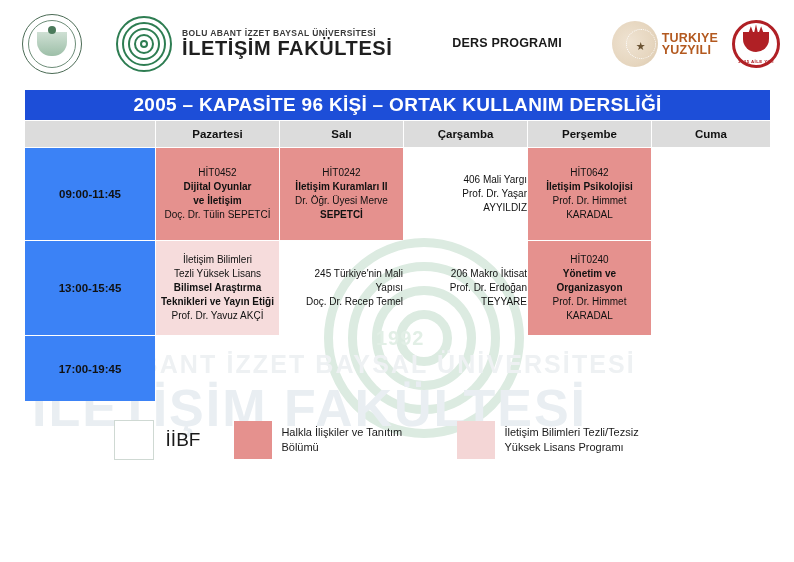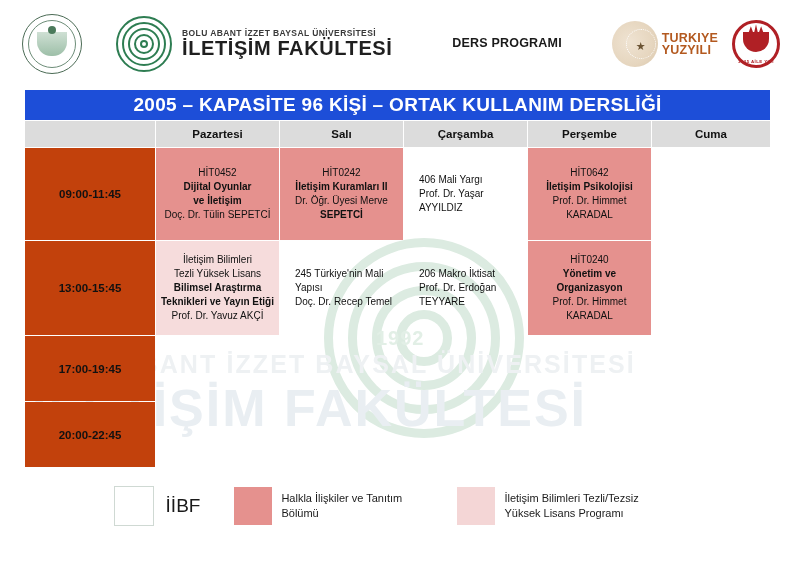--- a/index.html
+++ b/index.html
@@ -272,37 +272,37 @@
     background: #dcdcdc;
     font-size: 11.5px;
     font-weight: bold;
     text-align: center;
     height: 26px;
     color: #111;
   }
   .corner-head { background: #dcdcdc; }
 
   .timecell {
-    background: #c2410c;
+    background: #3b82f6;
     font-size: 11.5px;
     font-weight: bold;
     text-align: center;
     color: #111;
   }
 
   .cell {
     font-size: 10px;
     line-height: 1.42;
     text-align: center;
     padding: 4px 3px;
     color: #111;
   }
   .cell.salmon { background: #e5918e; }
   .cell.lightpink { background: #f6dcdc; }
-  .cell.plain { background: transparent; text-align: left; padding-left: 15px; }
+  .cell.plain { background: transparent; text-align: right; padding-left: 15px; }
   .cell .b { font-weight: bold; }
 
   .r1 { height: 92px; }
   .r2 { height: 94px; }
   .r3 { height: 65px; }
   .r4 { height: 65px; }
 
   
   .legend {
     position: relative;
@@ -473,28 +473,20 @@
           <td class="cell empty"></td>
         </tr>
         <tr class="r3">
           <td class="timecell r3">17:00-19:45</td>
           <td class="cell empty"></td>
           <td class="cell empty"></td>
           <td class="cell empty"></td>
           <td class="cell empty"></td>
           <td class="cell empty"></td>
         </tr>
-        <tr class="r4">
-          <td class="timecell r4">20:00-22:45</td>
-          <td class="cell empty"></td>
-          <td class="cell empty"></td>
-          <td class="cell empty"></td>
-          <td class="cell empty"></td>
-          <td class="cell empty"></td>
-        </tr>
       </tbody>
   </table>
 
   <div class="legend" id="legend-row">
       <div class="legend-item">
         <div class="sw sw-white"></div>
         <div class="legend-label big">İİBF</div>
       </div>
       <div class="legend-item">
         <div class="sw sw-salmon"></div>

